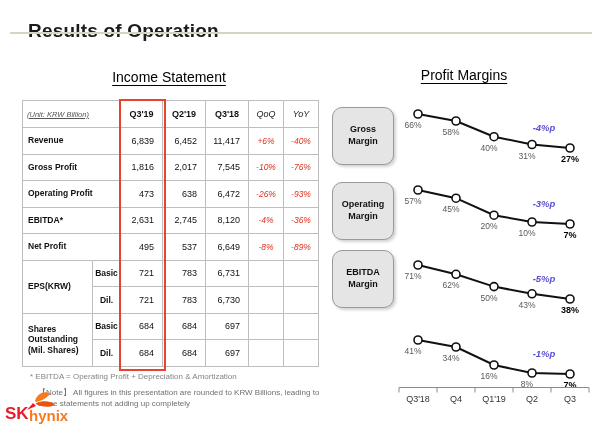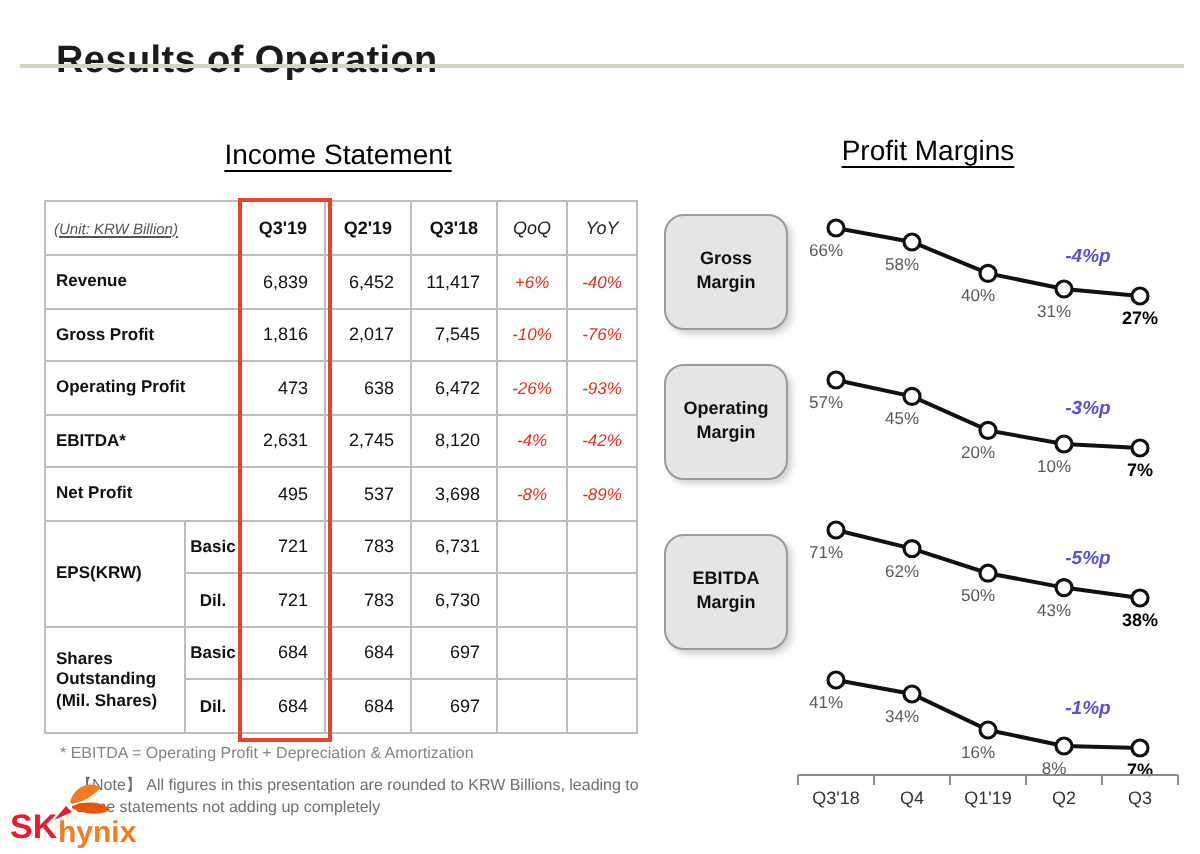--- a/index.html
+++ b/index.html
@@ -34,21 +34,21 @@
   .logo { position:absolute; left:4px; top:390px; width:90px; height:34px; }
 
   
   .mbox {
     position:absolute; left:332px; width:62px; height:58px;
     background:#e5e5e5; border:1px solid #9a9a9a; border-radius:10px;
     display:flex; align-items:center; justify-content:center; text-align:center;
     font-weight:bold; font-size:9px; color:#111; line-height:1.3;
     box-shadow:2px 2px 3px rgba(0,0,0,0.18); padding:0 8px; box-sizing:border-box;
   }
-  #mbox-0 { top:107px; } #mbox-1 { top:182px; } #mbox-2 { top:267px; } #mbox-3 { top:331px; }
+  #mbox-0 { top:107px; } #mbox-1 { top:182px; } #mbox-2 { top:250px; } #mbox-3 { top:331px; }
   .chart { position:absolute; left:398px; width:192px; height:72px; }
   #chart-0 { top:102px; } #chart-1 { top:178px; } #chart-2 { top:253px; } #chart-3 { top:328px; }
   .axis  { position:absolute; left:398px; top:386px; width:192px; height:22px; }
   svg text { font-family:"Liberation Sans","DejaVu Sans",sans-serif; }
 </style>
 </head>
 <body>
 
 <div class="slide">
 
@@ -103,27 +103,27 @@
             <td class="num">6,472</td>
             <td class="pct">-26%</td>
             <td class="pct">-93%</td>
           </tr>
           <tr>
             <td class="lbl" colspan="2">EBITDA*</td>
             <td class="num">2,631</td>
             <td class="num">2,745</td>
             <td class="num">8,120</td>
             <td class="pct">-4%</td>
-            <td class="pct">-42%</td>
+            <td class="pct">-36%</td>
           </tr>
           <tr>
             <td class="lbl" colspan="2">Net Profit</td>
             <td class="num">495</td>
             <td class="num">537</td>
-            <td class="num">3,698</td>
+            <td class="num">6,649</td>
             <td class="pct">-8%</td>
             <td class="pct">-89%</td>
           </tr>
           <tr>
             <td class="lbl" rowspan="2">EPS(KRW)</td>
             <td class="sublbl">Basic</td>
             <td class="num">721</td>
             <td class="num">783</td>
             <td class="num">6,731</td>
             <td class="pct"></td>

